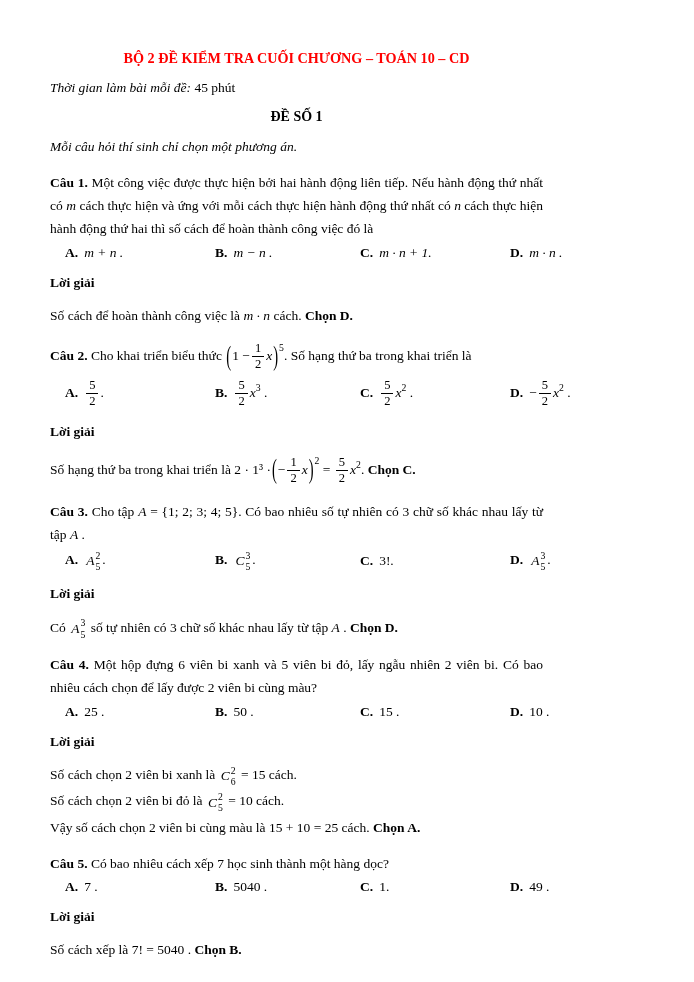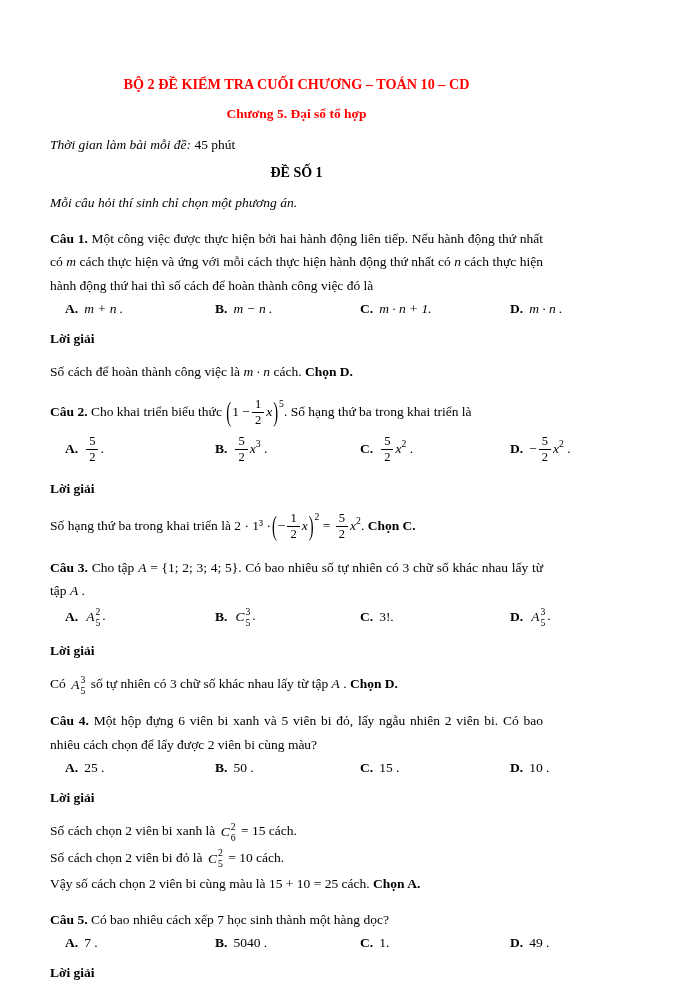--- a/index.html
+++ b/index.html
@@ -2,21 +2,21 @@
 <html><head>
 <meta charset="utf-8">
 <style>
   * { box-sizing: border-box; }
   html, body { margin: 0; padding: 0; }
   body {
     width: 694px; height: 982px; background: #ffffff;
     font-family: "Liberation Serif", "DejaVu Serif", serif;
     font-size: 13.5px; color: #000;
   }
-  .page { width: 592px; height: 982px; padding: 72px 49px 18px 50px; overflow: hidden; }
+  .page { width: 592px; height: 982px; padding: 46px 49px 18px 50px; overflow: hidden; }
   p { margin: 0; line-height: 1.72; text-align: justify; }
   .center { text-align: center; }
   .red { color: #ff0000; }
   .bold { font-weight: 700; }
   .ital { font-style: italic; }
 
   .doc-title { font-size: 14.2px; margin-bottom: 6px; }
   .doc-subtitle { margin-bottom: 7px; }
   .time-line { margin-bottom: 5px; }
   .exam-title { font-size: 14px; margin-bottom: 6px; }
@@ -44,21 +44,20 @@
   .sp { font-size: 0.72em; vertical-align: super; line-height: 0; }
   .bp { display: inline-block; transform: scaleY(1.85); transform-origin: center; font-size: 1.08em; padding: 0 1px; vertical-align: -0.08em; }
   .pw { font-size: 0.72em; vertical-align: super; position: relative; top: -0.35em; line-height: 0; }
 </style>
 </head>
 <body>
 
 <div class="page">
 
   <p class="center red bold doc-title">BỘ 2 ĐỀ KIỂM TRA CUỐI CHƯƠNG – TOÁN 10 – CD</p>
-  <p class="center red bold doc-subtitle">Chương 5. Đại số tổ hợp</p>
   <p class="time-line"><span class="ital">Thời gian làm bài mỗi đề:</span> <span>45 phút</span></p>
   <p class="center bold exam-title">ĐỀ SỐ 1</p>
   <p class="ital part-instruction">Mỗi câu hỏi thí sinh chỉ chọn một phương án.</p>
 
   <div class="q">
     <p><b>Câu 1.</b> <span>Một công việc được thực hiện bởi hai hành động liên tiếp. Nếu hành động thứ nhất có</span> <span class="mi">m</span> <span>cách thực hiện và ứng với mỗi cách thực hiện hành động thứ nhất có</span> <span class="mi">n</span> <span>cách thực hiện hành động thứ hai thì số cách để hoàn thành công việc đó là</span></p>
     <div class="opts">
       <span class="opt"><b class="optkey">A.</b><span class="mi">m + n .</span></span>
       <span class="opt"><b class="optkey">B.</b><span class="mi">m − n .</span></span>
       <span class="opt"><b class="optkey">C.</b><span class="mi">m · n + 1.</span></span>

